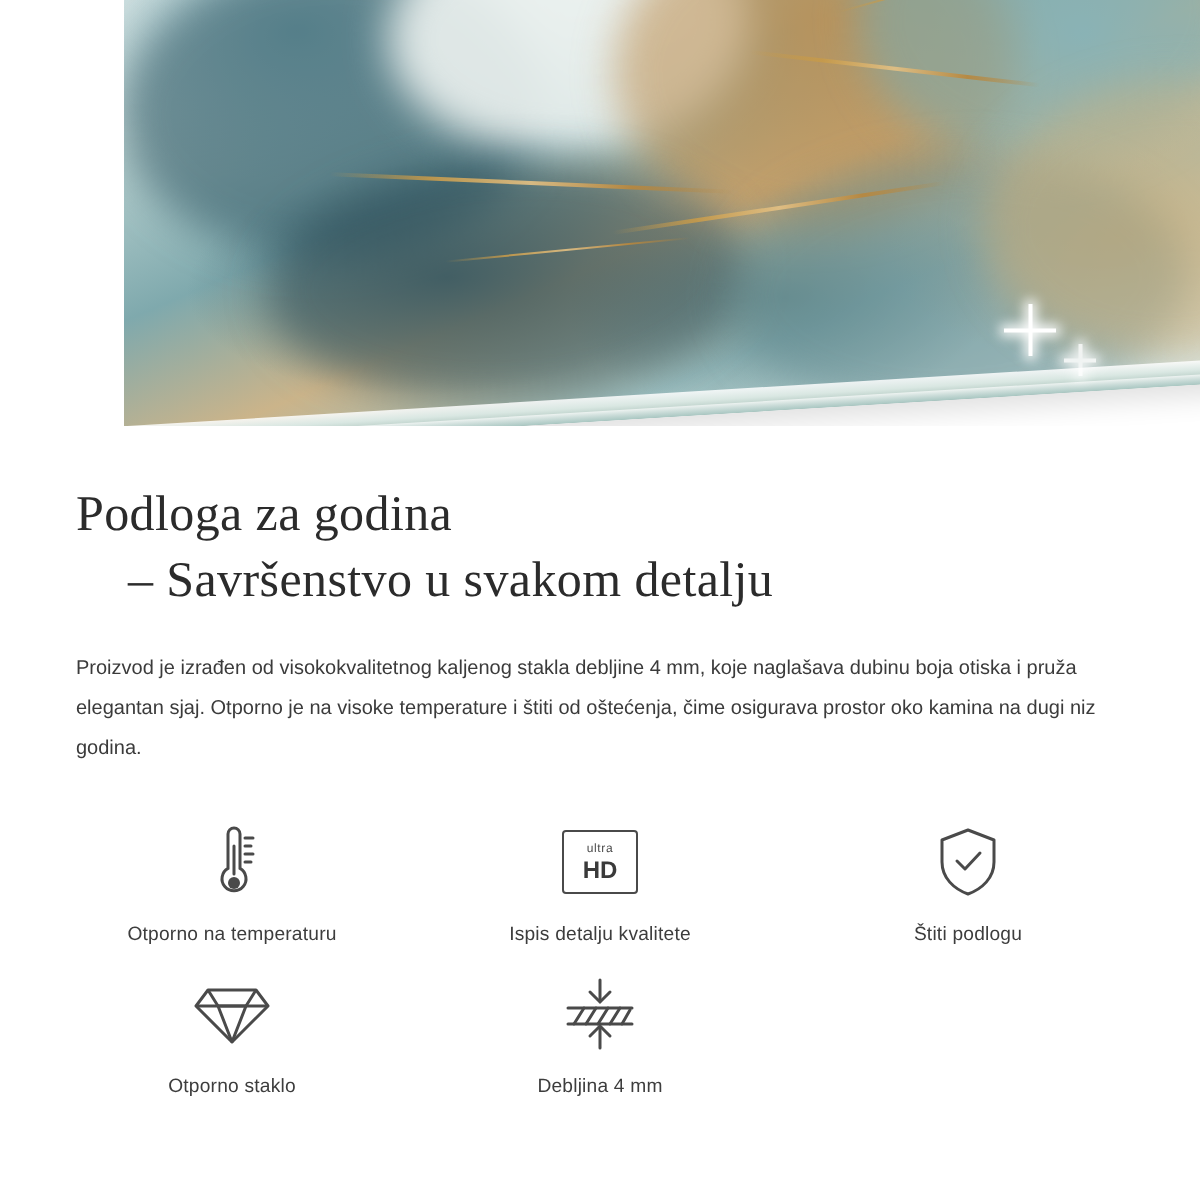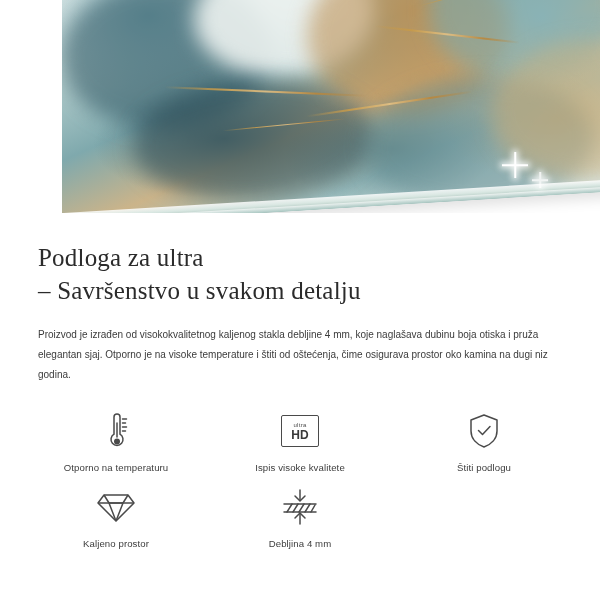--- a/index.html
+++ b/index.html
@@ -132,21 +132,21 @@
 
   .headline {
     margin: 26px 0 0 0;
     font-family: "Liberation Serif", serif;
     font-size: 25px;
     line-height: 1.32;
     font-weight: 400;
     color: #2b2b2b;
     letter-spacing: 0.2px;
   }
-  .headline .line2 { display: block; }
+  .headline .line2 { display: block; margin-left: 26px; }
 
   .body-copy {
     margin: 18px 0 0 0;
     font-size: 10px;
     line-height: 2.0;
     color: #3b3b3b;
     max-width: 528px;
   }
 
   
@@ -214,21 +214,21 @@
       <div class="glass-edge-2"></div>
     </div>
     <div class="hero-mask-left"></div>
     <div class="hero-mask-bottom"></div>
     <div class="sparkle sp1"></div>
     <div class="sparkle sp2"></div>
   </div>
 
   <div class="content">
     <h1 class="headline">
-      <span>Podloga za ultra</span>
+      <span>Podloga za godina</span>
       <span class="line2">– Savršenstvo u svakom detalju</span>
     </h1>
     <p class="body-copy">Proizvod je izrađen od visokokvalitetnog kaljenog stakla debljine 4 mm, koje naglašava dubinu boja otiska i pruža elegantan sjaj. Otporno je na visoke temperature i štiti od oštećenja, čime osigurava prostor oko kamina na dugi niz godina.</p>
   </div>
 
   <div class="features">
 
     <div class="feature">
       <div class="feature-icon">
         <svg width="26" height="40" viewBox="0 0 26 40" fill="none" stroke="#4a4a4a" stroke-width="1.5" stroke-linecap="round">
@@ -241,21 +241,21 @@
       <div class="feature-label">Otporno na temperaturu</div>
     </div>
 
     <div class="feature">
       <div class="feature-icon">
         <div class="hd-box">
           <span class="ultra">ultra</span>
           <span class="hd">HD</span>
         </div>
       </div>
-      <div class="feature-label">Ispis visoke kvalitete</div>
+      <div class="feature-label">Ispis detalju kvalitete</div>
     </div>
 
     <div class="feature">
       <div class="feature-icon">
         <svg width="36" height="40" viewBox="0 0 36 40" fill="none" stroke="#4a4a4a" stroke-width="1.5" stroke-linejoin="round" stroke-linecap="round">
           <path d="M18 4 L31 9 v11c0 8-6 13.5-13 16-7-2.5-13-8-13-16V9z"></path>
           <path d="M12.5 19.5 L16.5 23.5 L24 15.5"></path>
         </svg>
       </div>
       <div class="feature-label">Štiti podlogu</div>
@@ -264,21 +264,21 @@
     <div class="feature">
       <div class="feature-icon">
         <svg width="40" height="34" viewBox="0 0 40 34" fill="none" stroke="#4a4a4a" stroke-width="1.5" stroke-linejoin="round">
           <path d="M8 5 H32 L38 13 L20 31 L2 13 Z"></path>
           <path d="M2 13 H38"></path>
           <path d="M8 5 L13 13 L20 31"></path>
           <path d="M32 5 L27 13 L20 31"></path>
           <path d="M13 13 H27"></path>
         </svg>
       </div>
-      <div class="feature-label">Kaljeno prostor</div>
+      <div class="feature-label">Otporno staklo</div>
     </div>
 
 
     <div class="feature">
       <div class="feature-icon">
         <svg width="40" height="38" viewBox="0 0 40 38" fill="none" stroke="#4a4a4a" stroke-width="1.5" stroke-linecap="round">
           <path d="M20 2 V12"></path>
           <path d="M15 8 L20 13 L25 8"></path>
           <path d="M4 16 H36"></path>
           <path d="M4 24 H36"></path>

